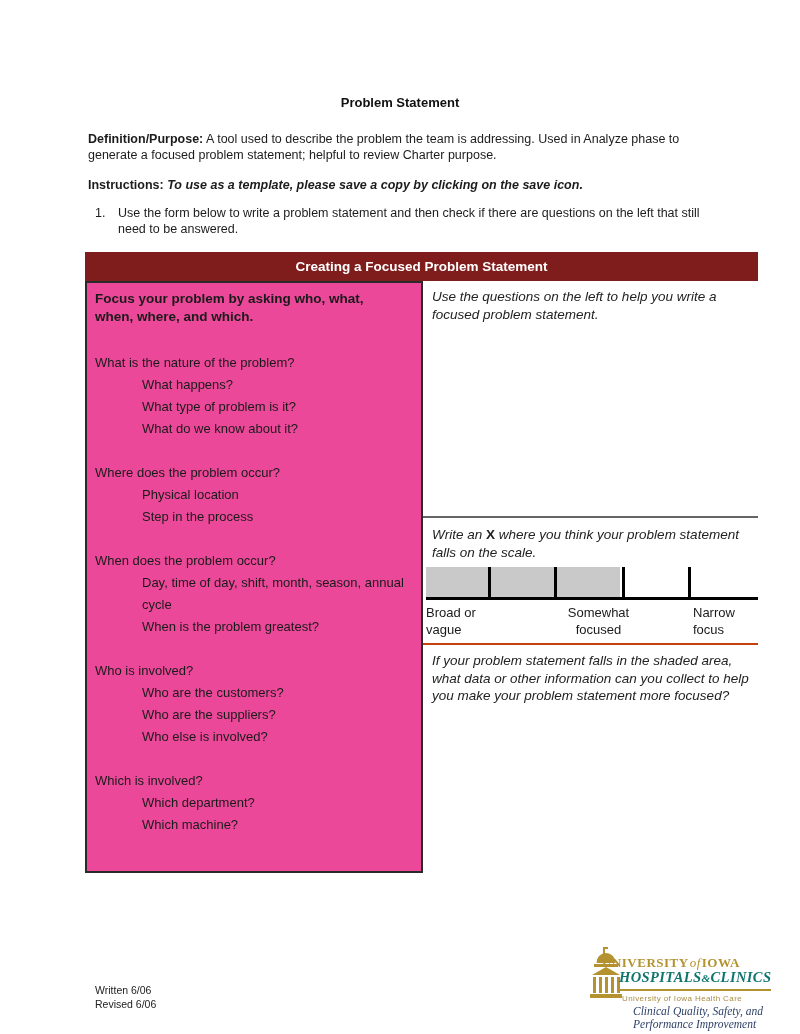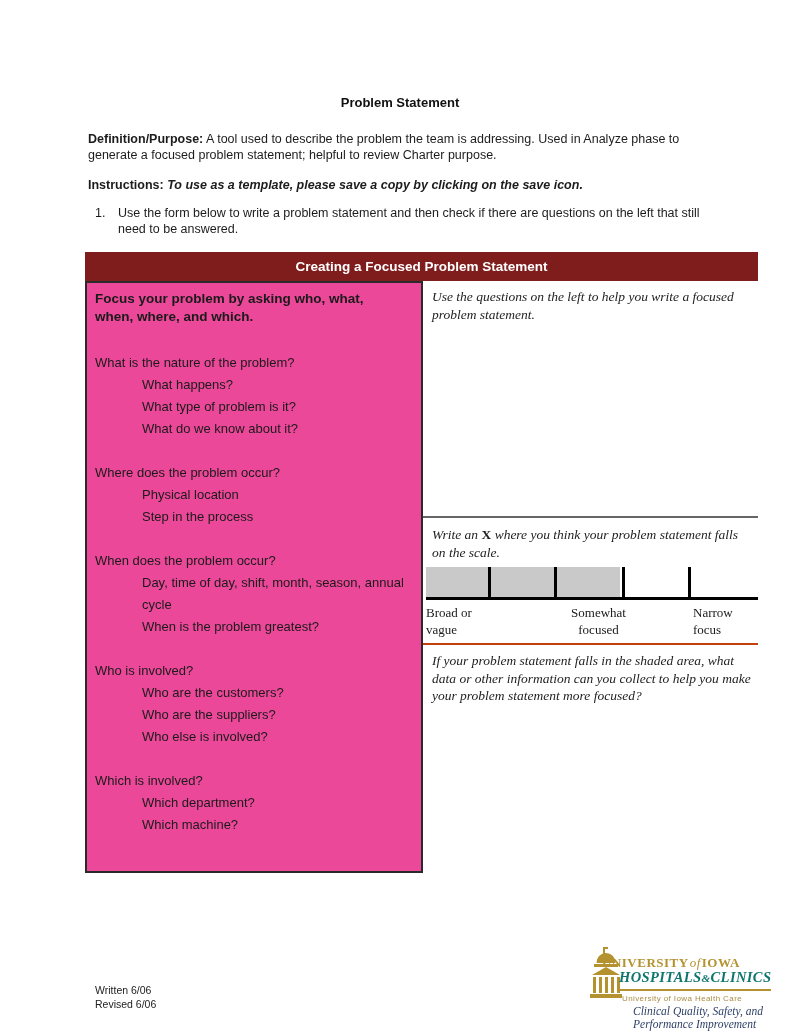--- a/index.html
+++ b/index.html
@@ -30,21 +30,21 @@
   .cell-left {
     flex:none; width:338px; height:592px;
     background:#ec4899; border:2px solid #2a2a2a;
     padding:7px 8px; font-size:13px; line-height:22px; color:#1a1a1a;
   }
   .cell-left .intro { font-weight:bold; font-size:13.5px; line-height:18px; width:310px; margin-bottom:26px; }
   .qgroup { margin-bottom:22px; }
   .qgroup:last-child { margin-bottom:0; }
   .sub { padding-left:47px; }
 
-  .col-right { flex:1; display:flex; flex-direction:column;font-family:Liberation Serif, serif; }
+  .col-right { flex:1; display:flex; flex-direction:column; }
   .r-row1 { height:237px; border-bottom:2px solid #666; padding:7px 6px 0 9px; }
   .r-row2 { height:127px; border-bottom:2px solid #c2410c; padding:8px 0 0 0; }
   .r-row3 { flex:1; padding:7px 6px 0 9px; }
   .ital { font-style:italic; font-size:13.5px; line-height:17.5px; color:#222; }
   .r-row2 .scale-prompt { padding:0 6px 0 9px; }
   .scale-prompt b { font-style:normal; font-weight:bold; }
 
   .scale {
     position:relative; margin:6px 0 0 3px; height:33px;
     border-bottom:3px solid #000;

